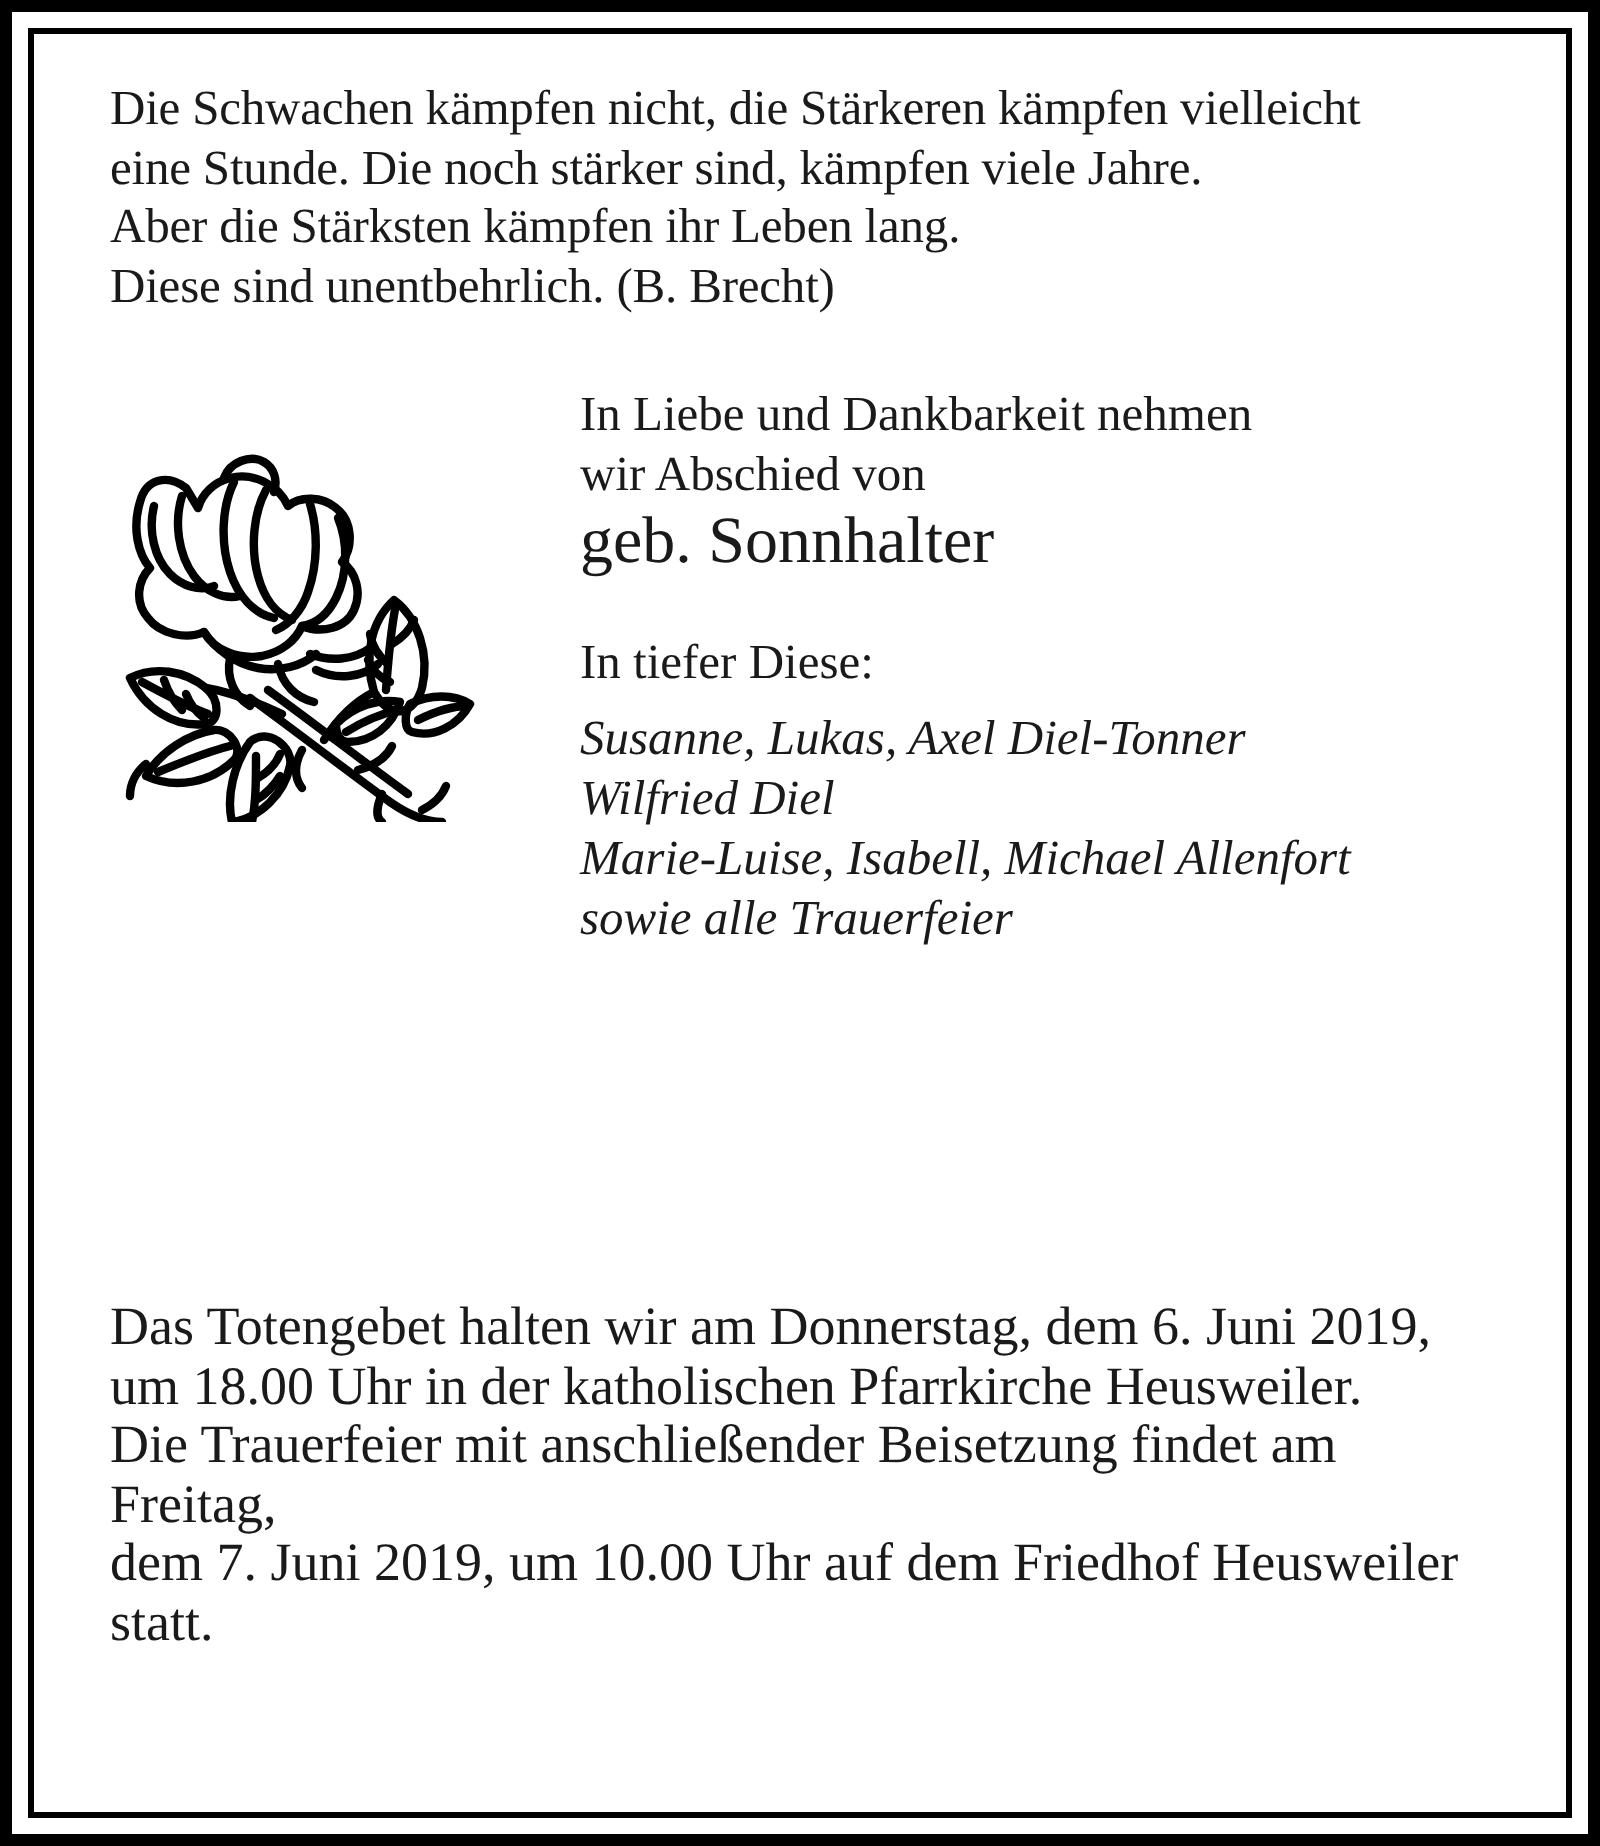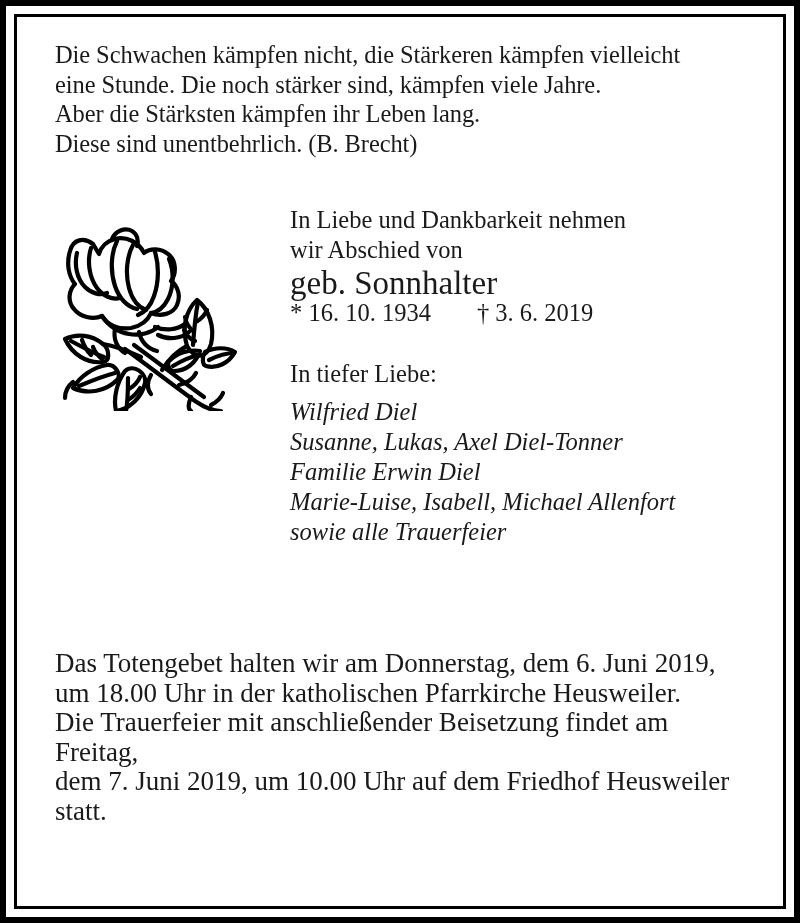--- a/index.html
+++ b/index.html
@@ -67,21 +67,21 @@
     left: 0;
     top: 0;
     width: 192px;
     height: 222px;
   }
   .rose svg { display: block; width: 192px; height: 222px; }
 
   .rightcol {
     position: absolute;
     left: 235px;
-    top: 16px;
+    top: 4px;
     width: 455px;
   }
 
   .farewell {
     font-size: 24.5px;
     line-height: 30px;
     white-space: pre-line;
     margin: 0;
   }
 
@@ -238,28 +238,26 @@
       </div>
 
       <div class="rightcol">
 
         <p class="farewell">In Liebe und Dankbarkeit nehmen
 wir Abschied von</p>
 
 
         <p class="maiden-name">geb. Sonnhalter</p>
 
-        <p class="dates"><span>* 16. 10. 1934</span><span class="gap"></span><span>† 3. 6. 2019</span></p>
-
-        <p class="mourning-heading">In tiefer Liebe:</p>
+
+        <p class="mourning-heading">In tiefer Diese:</p>
 
         <ul class="mourners">
+          <li>Susanne, Lukas, Axel Diel-Tonner</li>
           <li>Wilfried Diel</li>
-          <li>Susanne, Lukas, Axel Diel-Tonner</li>
-          <li>Familie Erwin Diel</li>
           <li>Marie-Luise, Isabell, Michael Allenfort</li>
           <li>sowie alle Trauerfeier</li>
         </ul>
 
       </div>
     </div>
 
 
     <p class="service-info">Das Totengebet halten wir am Donnerstag, dem 6. Juni 2019,
 um 18.00 Uhr in der katholischen Pfarrkirche Heusweiler.

